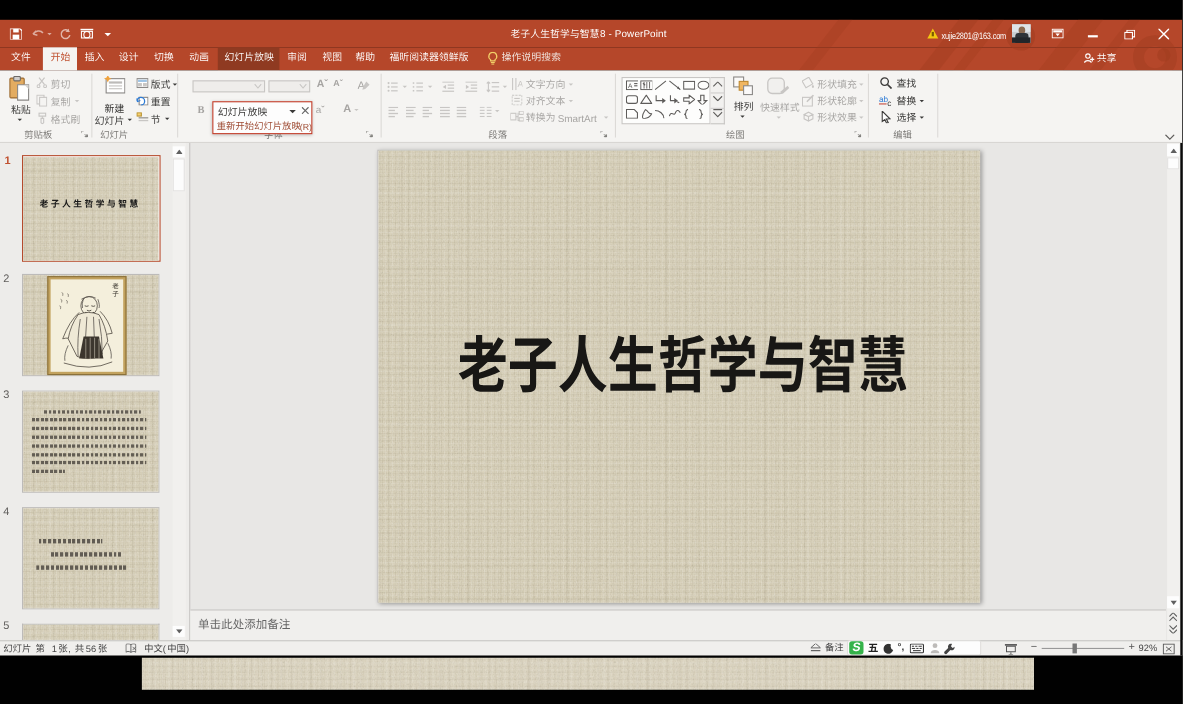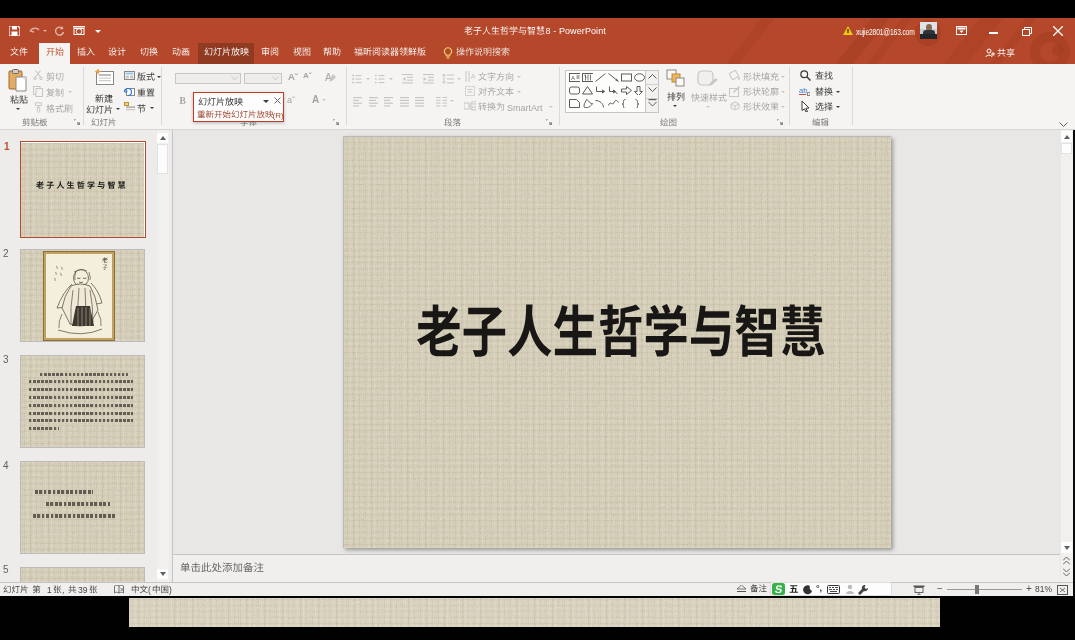--- a/index.html
+++ b/index.html
@@ -992,21 +992,21 @@
       <g fill="#444">
         <use href="#gr5f20" x="0"></use>
       </g>
     </svg>
 <div style="position:absolute;left:62px;top:585px;font:400 8.5px 'Liberation Sans',sans-serif;color:#444;white-space:nowrap;">,</div>
 <svg style="position:absolute;left:68px;top:584.5px;overflow:visible;" width="8.5" height="8.5" viewBox="0 -880 1000 1000">
       <g fill="#444">
         <use href="#gr5171" x="0"></use>
       </g>
     </svg>
-<div style="position:absolute;left:78px;top:585px;font:400 8.5px 'Liberation Sans',sans-serif;color:#444;white-space:nowrap;">39</div>
+<div style="position:absolute;left:78px;top:585px;font:400 8.5px 'Liberation Sans',sans-serif;color:#444;white-space:nowrap;">56</div>
 <svg style="position:absolute;left:89px;top:584.5px;overflow:visible;" width="8.5" height="8.5" viewBox="0 -880 1000 1000">
       <g fill="#444">
         <use href="#gr5f20" x="0"></use>
       </g>
     </svg>
 <svg style="position:absolute;left:114px;top:584.5px" width="10" height="9" viewBox="0 0 10 9">
       <path d="M5 1 C3.5 0 1 0 0.5 1 V8 C1 7 3.5 7 5 8 C6.5 7 9 7 9.5 8 V1 C9 0 6.5 0 5 1 z M5 1 v7" fill="none" stroke="#555" stroke-width="0.8"></path>
       <path d="M6.5 3 l3 3 m0 -3 l-3 3" stroke="#555" stroke-width="0.7"></path>
     </svg>
 <svg style="position:absolute;left:131px;top:584.5px;overflow:visible;" width="17.0" height="8.5" viewBox="0 -880 2000 1000">
@@ -1058,21 +1058,21 @@
     </svg>
 <svg style="position:absolute;left:913px;top:584.5px" width="12" height="10" viewBox="0 0 12 10">
       <rect x="0.5" y="0.5" width="11" height="1.5" fill="#555"></rect>
       <rect x="2" y="2.5" width="8" height="5" fill="none" stroke="#555" stroke-width="0.9"></rect>
       <path d="M6 8 v2 M4 10 h4" stroke="#555" stroke-width="0.9"></path>
     </svg>
 <div style="position:absolute;left:937px;top:583px;font:400 10px 'Liberation Sans',sans-serif;color:#555;white-space:nowrap;">−</div>
 <div style="position:absolute;left:947px;top:588.5px;width:75px;height:1.2px;background:#999"></div>
 <div style="position:absolute;left:975px;top:584.5px;width:4px;height:9px;background:#777"></div>
 <div style="position:absolute;left:1026px;top:583px;font:400 10px 'Liberation Sans',sans-serif;color:#555;white-space:nowrap;">+</div>
-<div style="position:absolute;left:1035px;top:584px;font:400 8.5px 'Liberation Sans',sans-serif;color:#444;white-space:nowrap;">81%</div>
+<div style="position:absolute;left:1035px;top:584px;font:400 8.5px 'Liberation Sans',sans-serif;color:#444;white-space:nowrap;">92%</div>
 <svg style="position:absolute;left:1057px;top:584.5px" width="11" height="10" viewBox="0 0 11 10">
       <rect x="0.5" y="0.5" width="10" height="9" fill="none" stroke="#555"></rect>
       <path d="M3 3 l5 4 m0 -4 l-5 4" stroke="#555" stroke-width="0.8"></path>
       <path d="M2 5 l1.5 -1.5 M9 5 l-1.5 -1.5" stroke="#555" stroke-width="0"></path>
     </svg>
 <div style="position:absolute;left:0;top:596px;width:1075px;height:44px;background:#010101"></div>
 <div style="position:absolute;left:128.5px;top:597.5px;width:811.5px;height:29px;background-color:#DCD4BE;background-image:repeating-linear-gradient(90deg, rgba(255,255,255,.11) 0 1px, rgba(0,0,0,0) 1px 3px, rgba(120,105,72,.07) 3px 4px, rgba(0,0,0,0) 4px 6px),repeating-linear-gradient(0deg, rgba(255,255,255,.09) 0 1px, rgba(0,0,0,0) 1px 3px, rgba(112,98,66,.07) 3px 4px, rgba(0,0,0,0) 4px 6px),repeating-linear-gradient(90deg, rgba(84,74,48,.035) 0 2px, rgba(0,0,0,0) 2px 9px),repeating-linear-gradient(0deg, rgba(255,252,240,.05) 0 2px, rgba(0,0,0,0) 2px 7px);">
       <svg width="811.5" height="29" style="position:absolute;left:0;top:0;mix-blend-mode:multiply;opacity:.22">
         <rect width="811.5" height="29" filter="url(#grain)"></rect>
       </svg>

